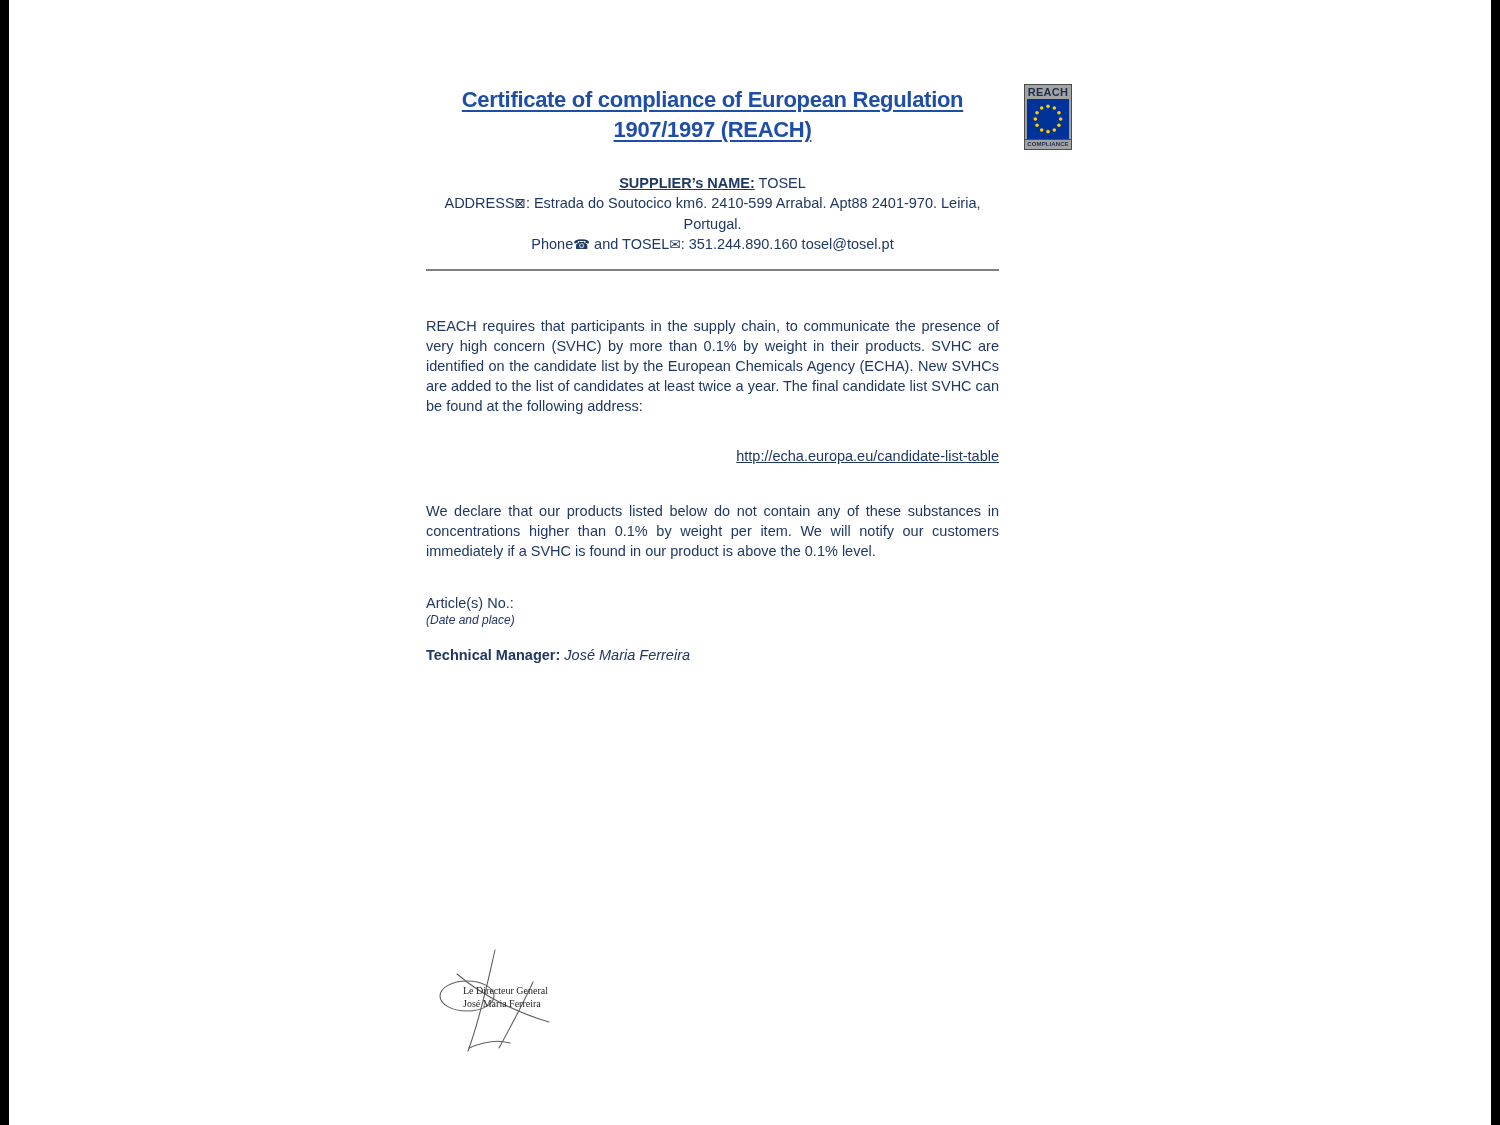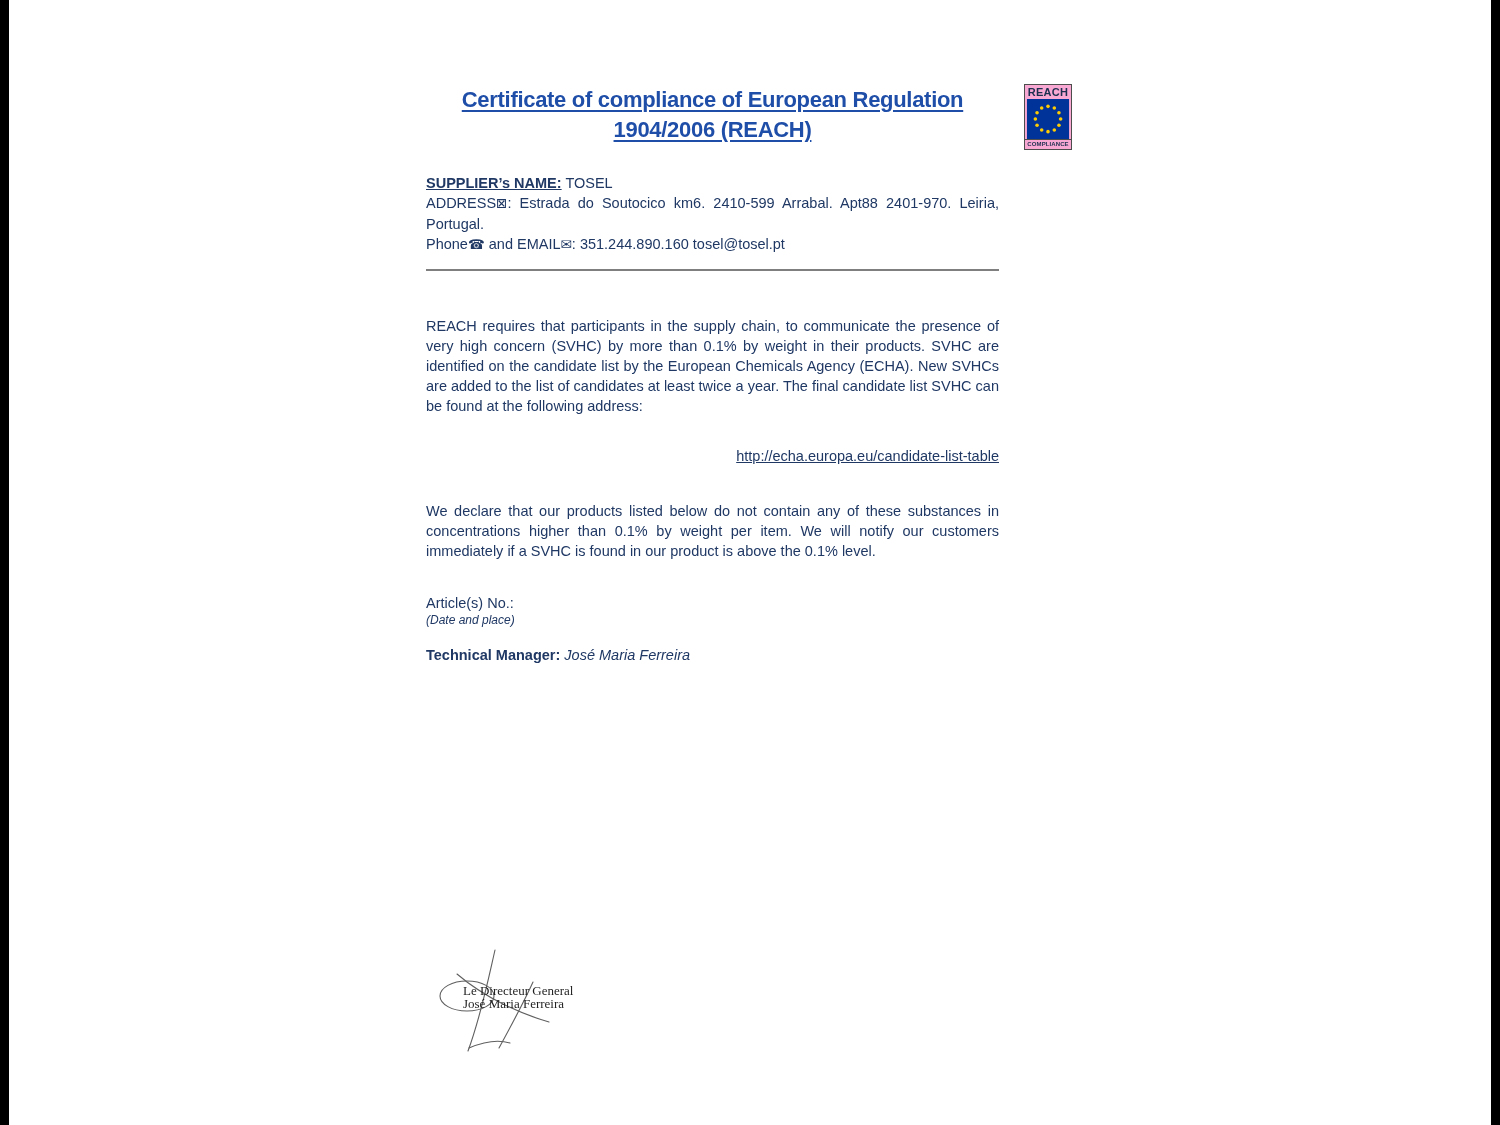--- a/index.html
+++ b/index.html
@@ -19,21 +19,21 @@
     position:absolute;left:426px;top:85px;width:573px;
     color:#1f3864;font-size:14.5px;line-height:20px;
   }
   .title{
     margin:0;color:#1f4ea8;font-size:22px;line-height:30px;
     font-weight:bold;text-align:center;letter-spacing:-0.3px;
   }
   .title-line{display:block;text-decoration:underline;text-underline-offset:3px;}
 
   .supplier{margin-top:28px;}
-  .supplier p{margin:0;}
+  .supplier p{margin:0;text-align:center;}
   .bold{font-weight:bold;}
   .underline{text-decoration:underline;}
   .italic{font-style:italic;}
   .justify{text-align:justify;}
   .icon-glyph{font-size:13.5px;}
 
   .divider{border:none;border-top:2px solid #7f7f7f;margin:14px 0 0 0;}
 
   .para{margin:0;text-align:justify;}
   .p1{margin-top:27px;}
@@ -47,33 +47,33 @@
   .articles{margin:32px 0 0 0;}
 
   .made-on{margin:57px 0 0 0;}
   .manager{margin:18px 0 0 0;}
   .small-note{margin:0;font-size:12px;line-height:14px;font-style:italic;color:#1f3864;}
   .note-indent{padding-left:4px;}
 
   
   .reach-logo{
     position:absolute;left:1024px;top:84px;width:46px;
-    border:1px solid #4d4d4d;background:#f9a8d4;text-align:center;
+    border:1px solid #4d4d4d;background:#a3a3a3;text-align:center;
   }
   .logo-title{font-weight:bold;font-size:11px;line-height:14px;color:#1c2f4e;letter-spacing:0.3px;}
   .eu-flag{display:block;margin:0 auto;}
   .logo-caption{font-weight:bold;font-size:6px;line-height:9px;color:#1c2f4e;border-top:1px solid #4d4d4d;letter-spacing:0.1px;}
 
   
   .signature{position:absolute;left:437px;top:948px;width:125px;height:105px;}
   .signature svg{position:absolute;left:0;top:0;}
   .stamp-text{
     position:absolute;left:26px;top:36px;
     font-family:"Liberation Serif","DejaVu Serif",serif;
-    font-size:13px;line-height:13px;color:#1f1f1f;white-space:nowrap;
+    font-size:10px;line-height:13px;color:#1f1f1f;white-space:nowrap;
   }
 </style>
 </head>
 <body>
 
 <div class="page">
   <div class="letterbox left"></div>
   <div class="letterbox right"></div>
 
   <div class="reach-logo">
@@ -95,27 +95,27 @@
         <circle cx="14" cy="8.6" r="1.7"></circle>
       </g>
     </svg>
     <div class="logo-caption">COMPLIANCE</div>
   </div>
 
   <div class="content">
 
     <h1 class="title">
         <span class="title-line">Certificate of compliance of European Regulation</span>
-        <span class="title-line">1904/2006 (REACH)</span>
+        <span class="title-line">1907/1997 (REACH)</span>
       </h1>
 
     <div class="supplier">
       <p><span class="bold underline">SUPPLIER’s NAME:</span><span> TOSEL</span></p>
       <p class="justify"><span>ADDRESS</span><span class="icon-glyph">⊠</span><span>: Estrada do Soutocico km6. 2410-599 Arrabal. Apt88 2401-970. Leiria, Portugal.</span></p>
-      <p><span>Phone</span><span class="icon-glyph">☎</span><span> and EMAIL</span><span class="icon-glyph">✉</span><span>: 351.244.890.160 tosel@tosel.pt</span></p>
+      <p><span>Phone</span><span class="icon-glyph">☎</span><span> and TOSEL</span><span class="icon-glyph">✉</span><span>: 351.244.890.160 tosel@tosel.pt</span></p>
     </div>
 
     <hr class="divider">
 
     <p class="para p3">REACH requires that participants in the supply chain, to communicate the presence of very high concern (SVHC) by more than 0.1% by weight in their products. SVHC are identified on the candidate list by the European Chemicals Agency (ECHA). New SVHCs are added to the list of candidates at least twice a year. The final candidate list SVHC can be found at the following address:</p>
 
     <p class="link-line"><a href="#">http://echa.europa.eu/candidate-list-table</a></p>
 
     <p class="para p4">We declare that our products listed below do not contain any of these substances in concentrations higher than 0.1% by weight per item. We will notify our customers immediately if a SVHC is found in our product is above the 0.1% level.</p>
 

